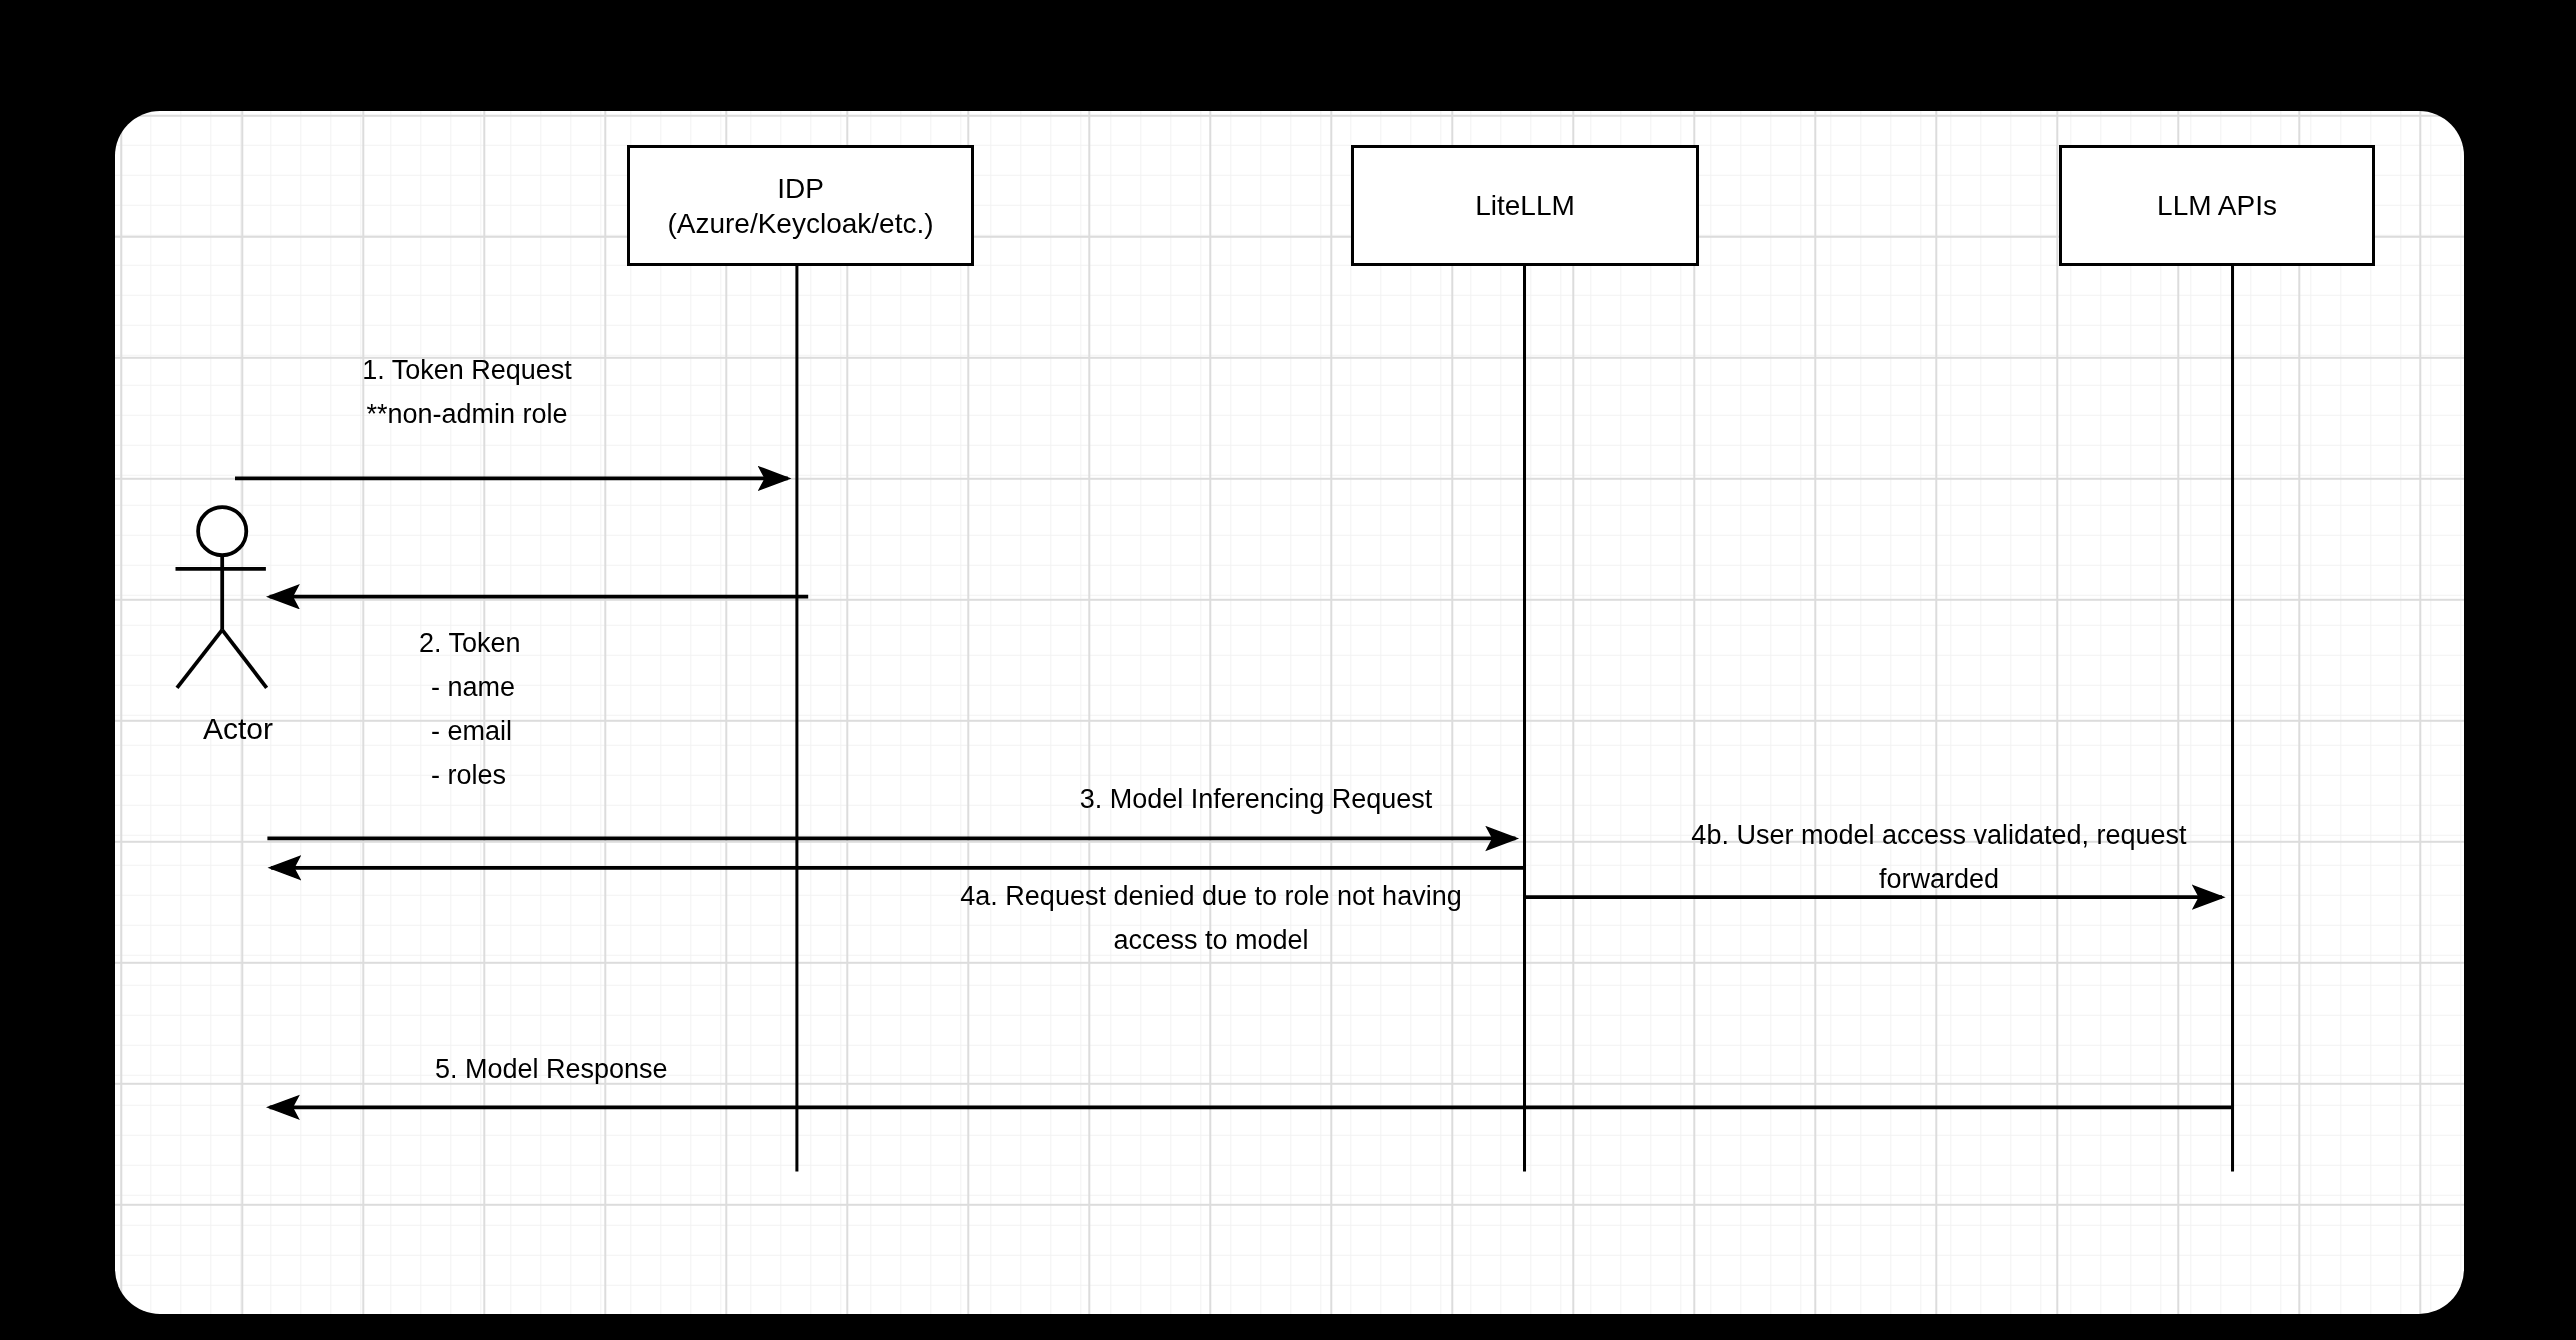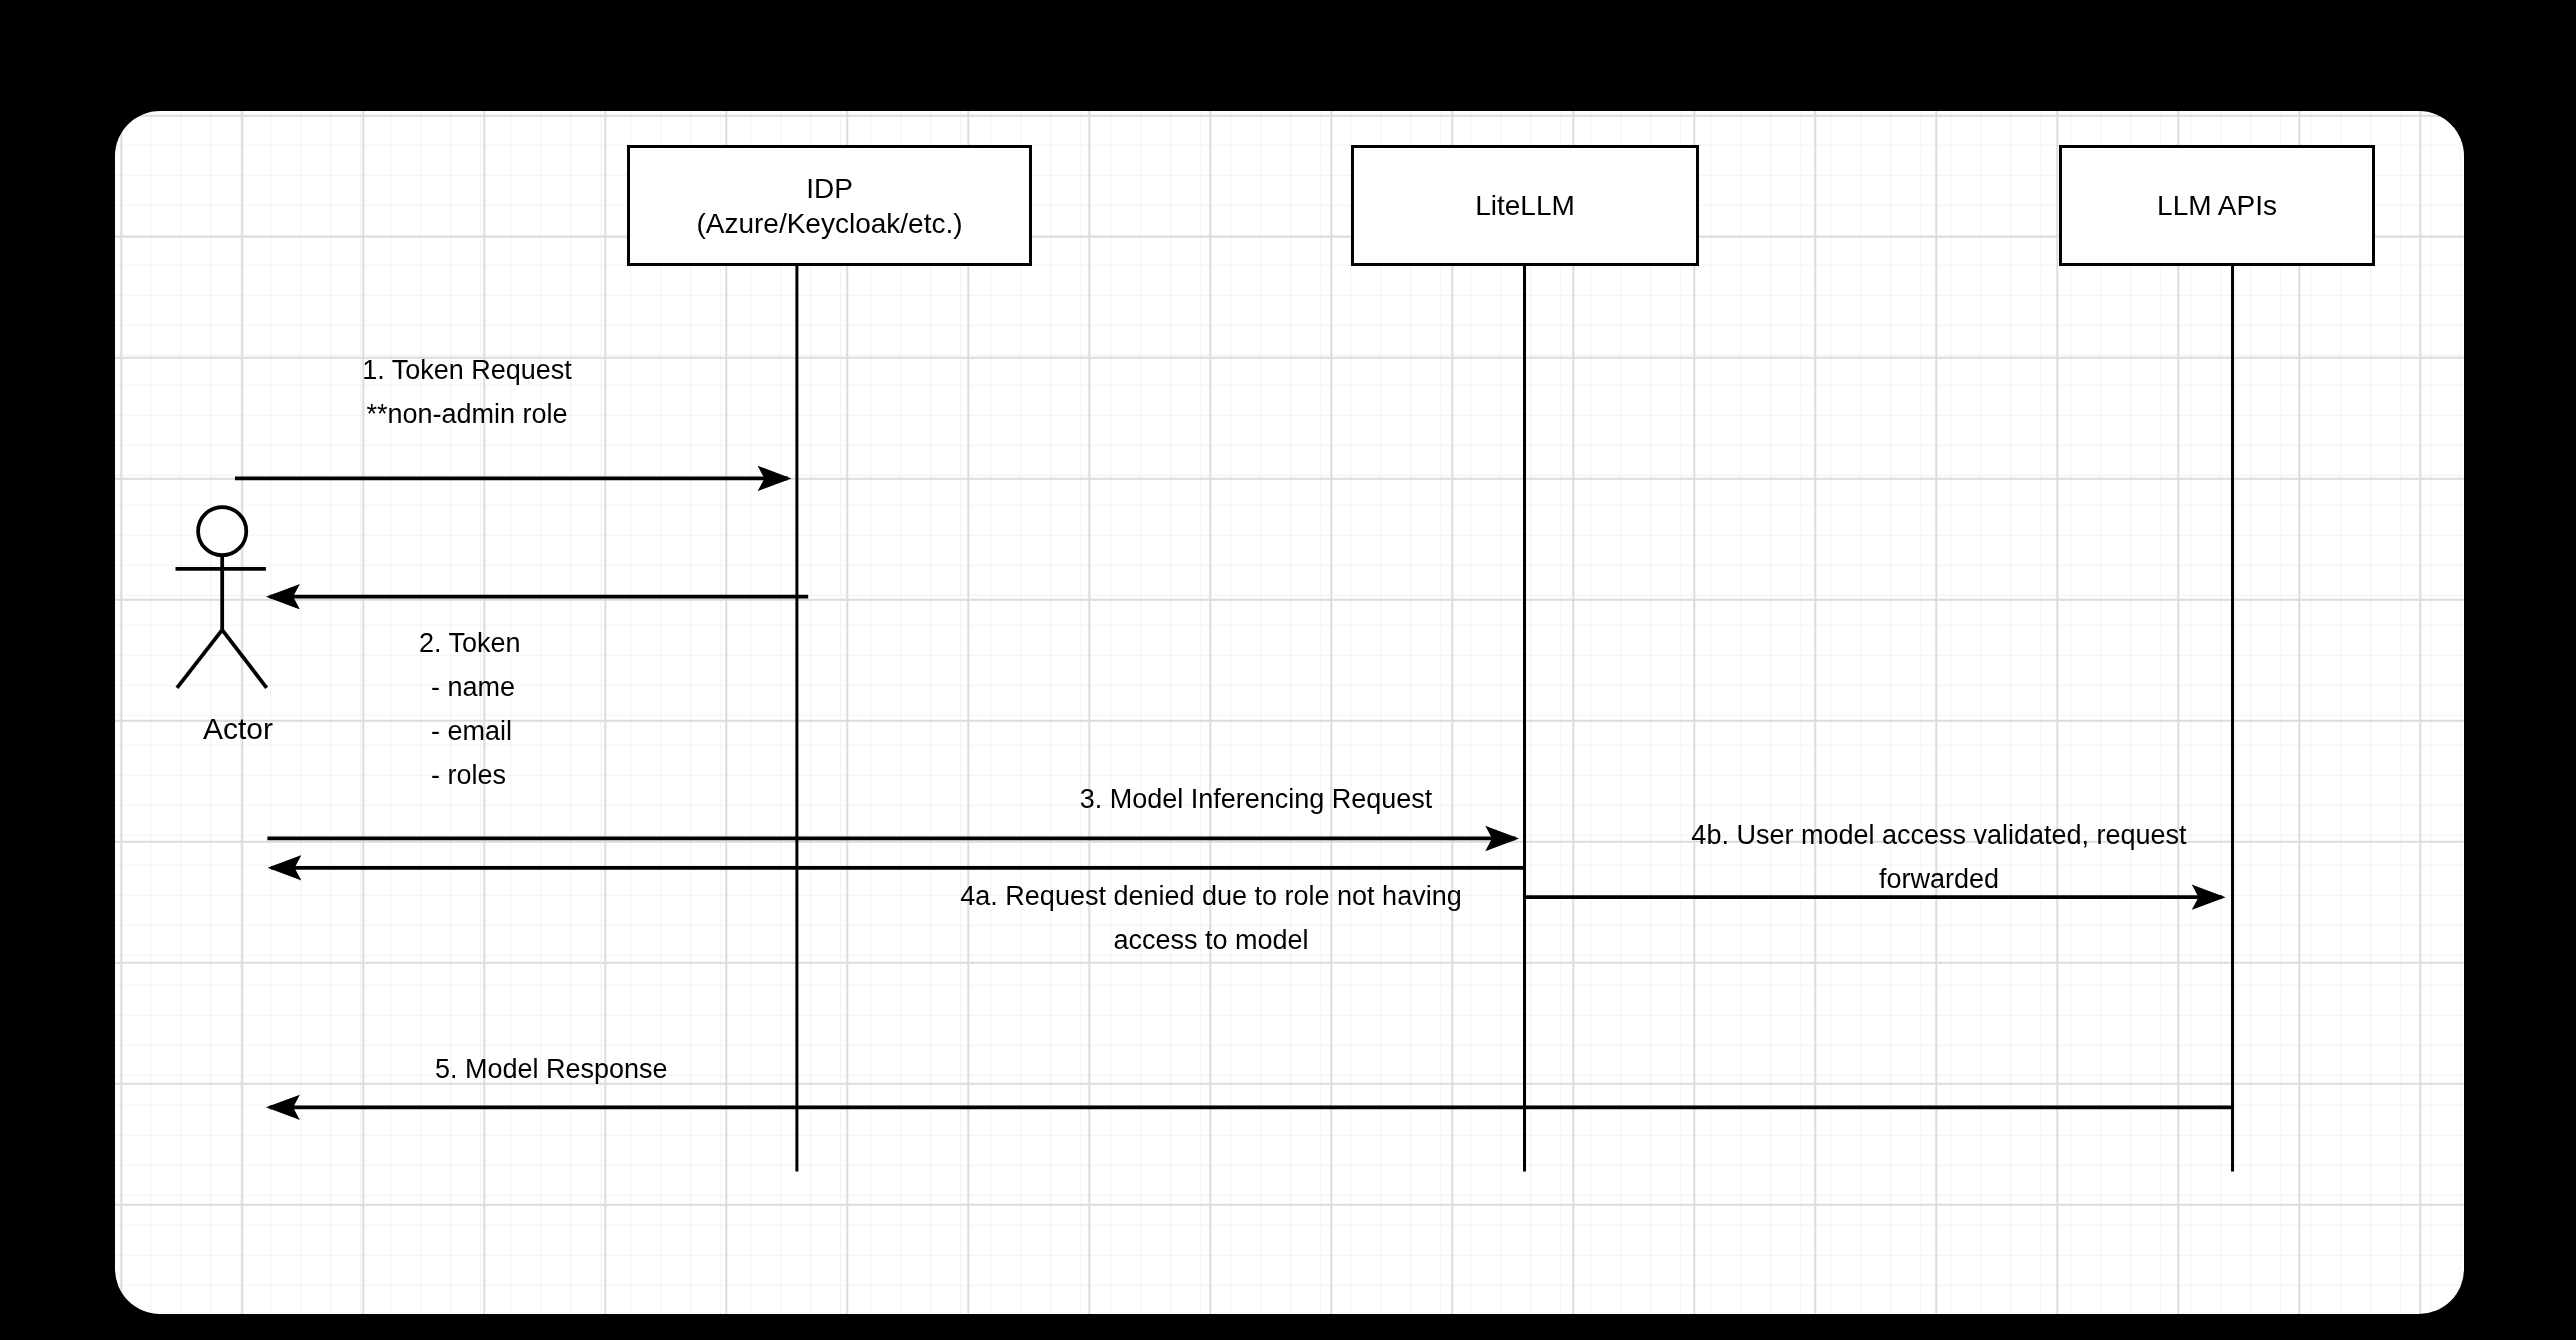--- a/index.html
+++ b/index.html
@@ -48,21 +48,21 @@
     background: #ffffff;
     display: flex;
     flex-direction: column;
     align-items: center;
     justify-content: center;
     font-size: 28px;
     line-height: 35px;
     text-align: center;
     white-space: nowrap;
   }
-  #box-idp     { left: 627px;  width: 405px; }
+  #box-idp     { left: 627px;  width: 347px; }
   #box-litellm { left: 1351px; width: 348px; }
   #box-llmapis { left: 2059px; width: 316px; }
   .msg {
     position: absolute;
     font-size: 27px;
     line-height: 44px;
     white-space: nowrap;
   }
   .center {
     transform: translateX(-50%);

